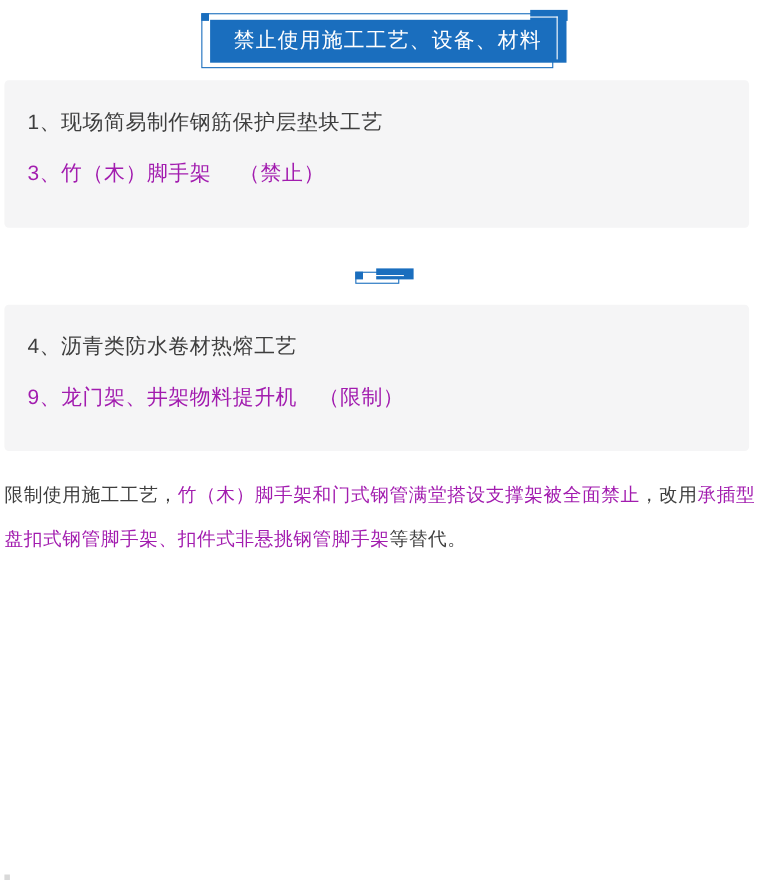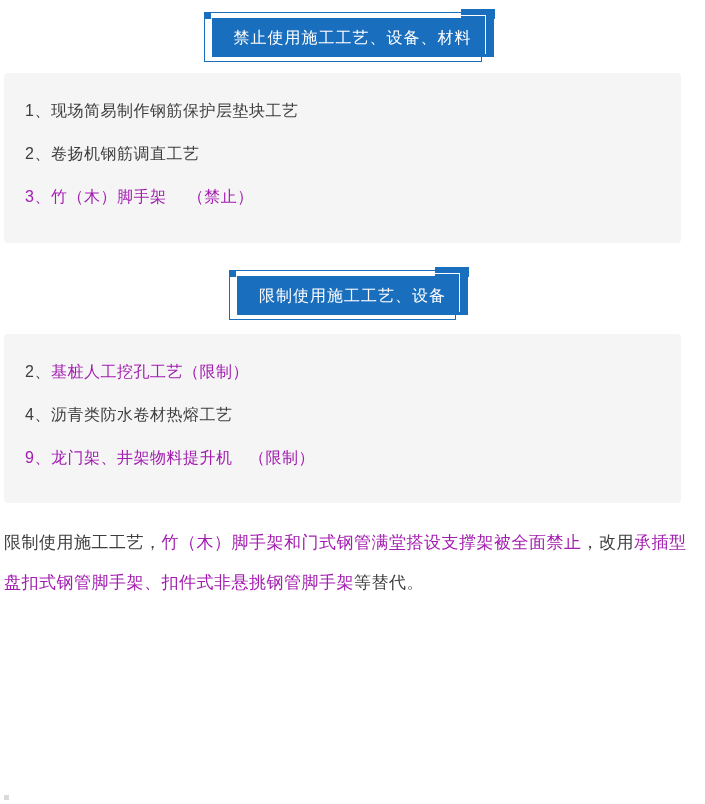--- a/index.html
+++ b/index.html
@@ -5,21 +5,21 @@
   html,body{margin:0;padding:0;}
   body{
     width:705px;height:804px;overflow:hidden;background:#ffffff;position:relative;
     font-family:"Liberation Sans","DejaVu Sans",sans-serif;
   }
   .banner-wrap{text-align:center;}
   .banner-wrap.first{padding-top:18px;}
   .banner-wrap.second{padding-top:33px;}
   .banner{
     position:relative;display:inline-block;background:#1a6ebe;color:#ffffff;
-    font-size:16px;line-height:39px;padding:0 22px;letter-spacing:1px;
+    font-size:19px;line-height:39px;padding:0 22px;letter-spacing:1px;
   }
   
   .banner::before{
     content:"";position:absolute;left:-8px;top:-6px;right:12px;bottom:-5px;
     border:1px solid #1a6ebe;pointer-events:none;
   }
   
   .corner-sq{
     position:absolute;left:-8px;top:-6px;width:7px;height:7px;background:#1a6ebe;
   }
@@ -30,21 +30,21 @@
   
   .wframe{
     position:absolute;left:0;top:-3px;right:8px;bottom:3px;
     border-top:1px solid #ffffff;border-right:1px solid #ffffff;pointer-events:none;
   }
   .panel{
     width:656px;margin-left:4px;margin-top:16px;background:#f5f5f6;border-radius:4px;
     padding:4px 0 12px 21px;
   }
   .panel.second{margin-top:19px;}
-  .item{margin:24px 0;font-size:16px;line-height:1.2;color:#3e3e3e;letter-spacing:0.5px;}
+  .item{margin:24px 0;font-size:19px;line-height:1.2;color:#3e3e3e;letter-spacing:0.5px;}
   [data-color="dark"]{color:#3e3e3e;}
   [data-color="red"]{color:#a21caf;}
   .footer{
     margin:20px 4px 0 4px;font-size:17px;line-height:40px;color:#3e3e3e;letter-spacing:0.5px;
   }
   .peek-sq{position:absolute;left:4px;top:795px;width:5px;height:5px;background:#d9d9d9;}
 </style>
 </head>
 <body>
 
@@ -55,40 +55,33 @@
     <span class="wframe"></span>
     <span>禁止使用施工工艺、设备、材料</span>
   </div>
 </div>
 
 <div class="panel">
   <p class="item">
     <span data-color="dark">1、现场简易制作钢筋保护层垫块工艺</span>
   </p>
   <p class="item">
-    <span data-color="dark">2、卷扬机钢筋调直工艺</span>
-  </p>
-  <p class="item">
     <span data-color="red">3、竹（木）脚手架　 （禁止）</span>
   </p>
 </div>
 
 <div class="banner-wrap second">
   <div class="banner">
     <span class="top-tab"></span>
     <span class="corner-sq"></span>
     <span class="wframe"></span>
-    <span>限制使用施工工艺、设备</span>
   </div>
 </div>
 
 <div class="panel second">
-  <p class="item">
-    <span data-color="dark">2、</span><span data-color="red">基桩人工挖孔工艺（限制）</span>
-  </p>
   <p class="item">
     <span data-color="dark">4、沥青类防水卷材热熔工艺</span>
   </p>
   <p class="item">
     <span data-color="red">9、龙门架、井架物料提升机　（限制）</span>
   </p>
 </div>
 
 <p class="footer">
   <span data-color="dark">限制使用施工工艺，</span><span data-color="red">竹（木）脚手架和门式钢管满堂搭设支撑架被全面禁止</span><span data-color="dark">，改用</span><span data-color="red">承插型盘扣式钢管脚手架、扣件式非悬挑钢管脚手架</span><span data-color="dark">等替代。</span>

